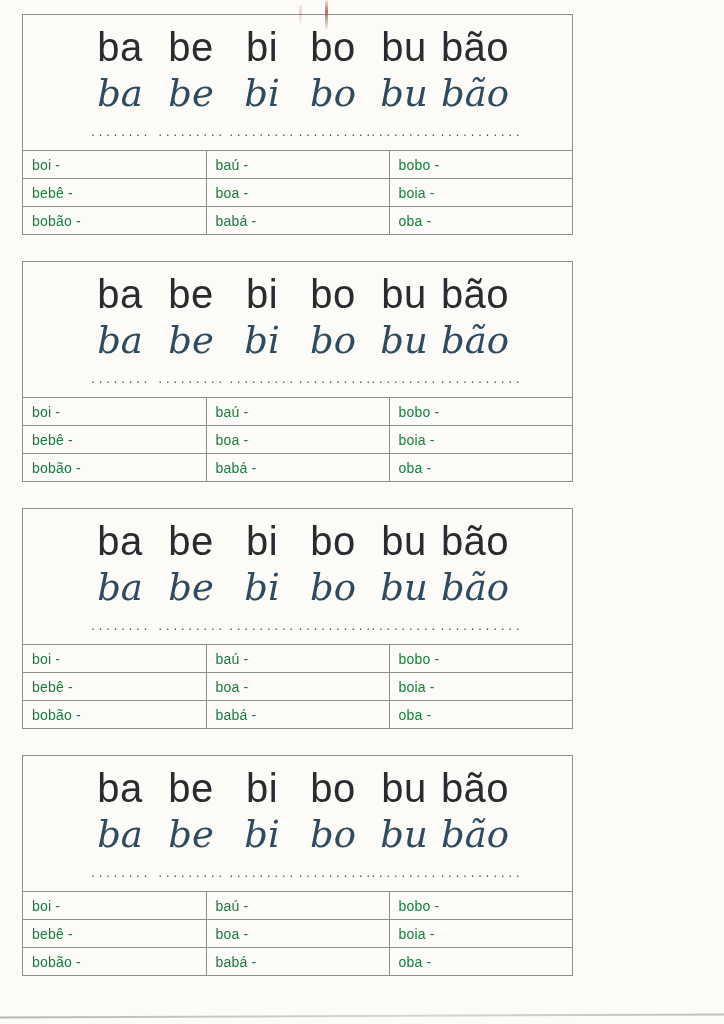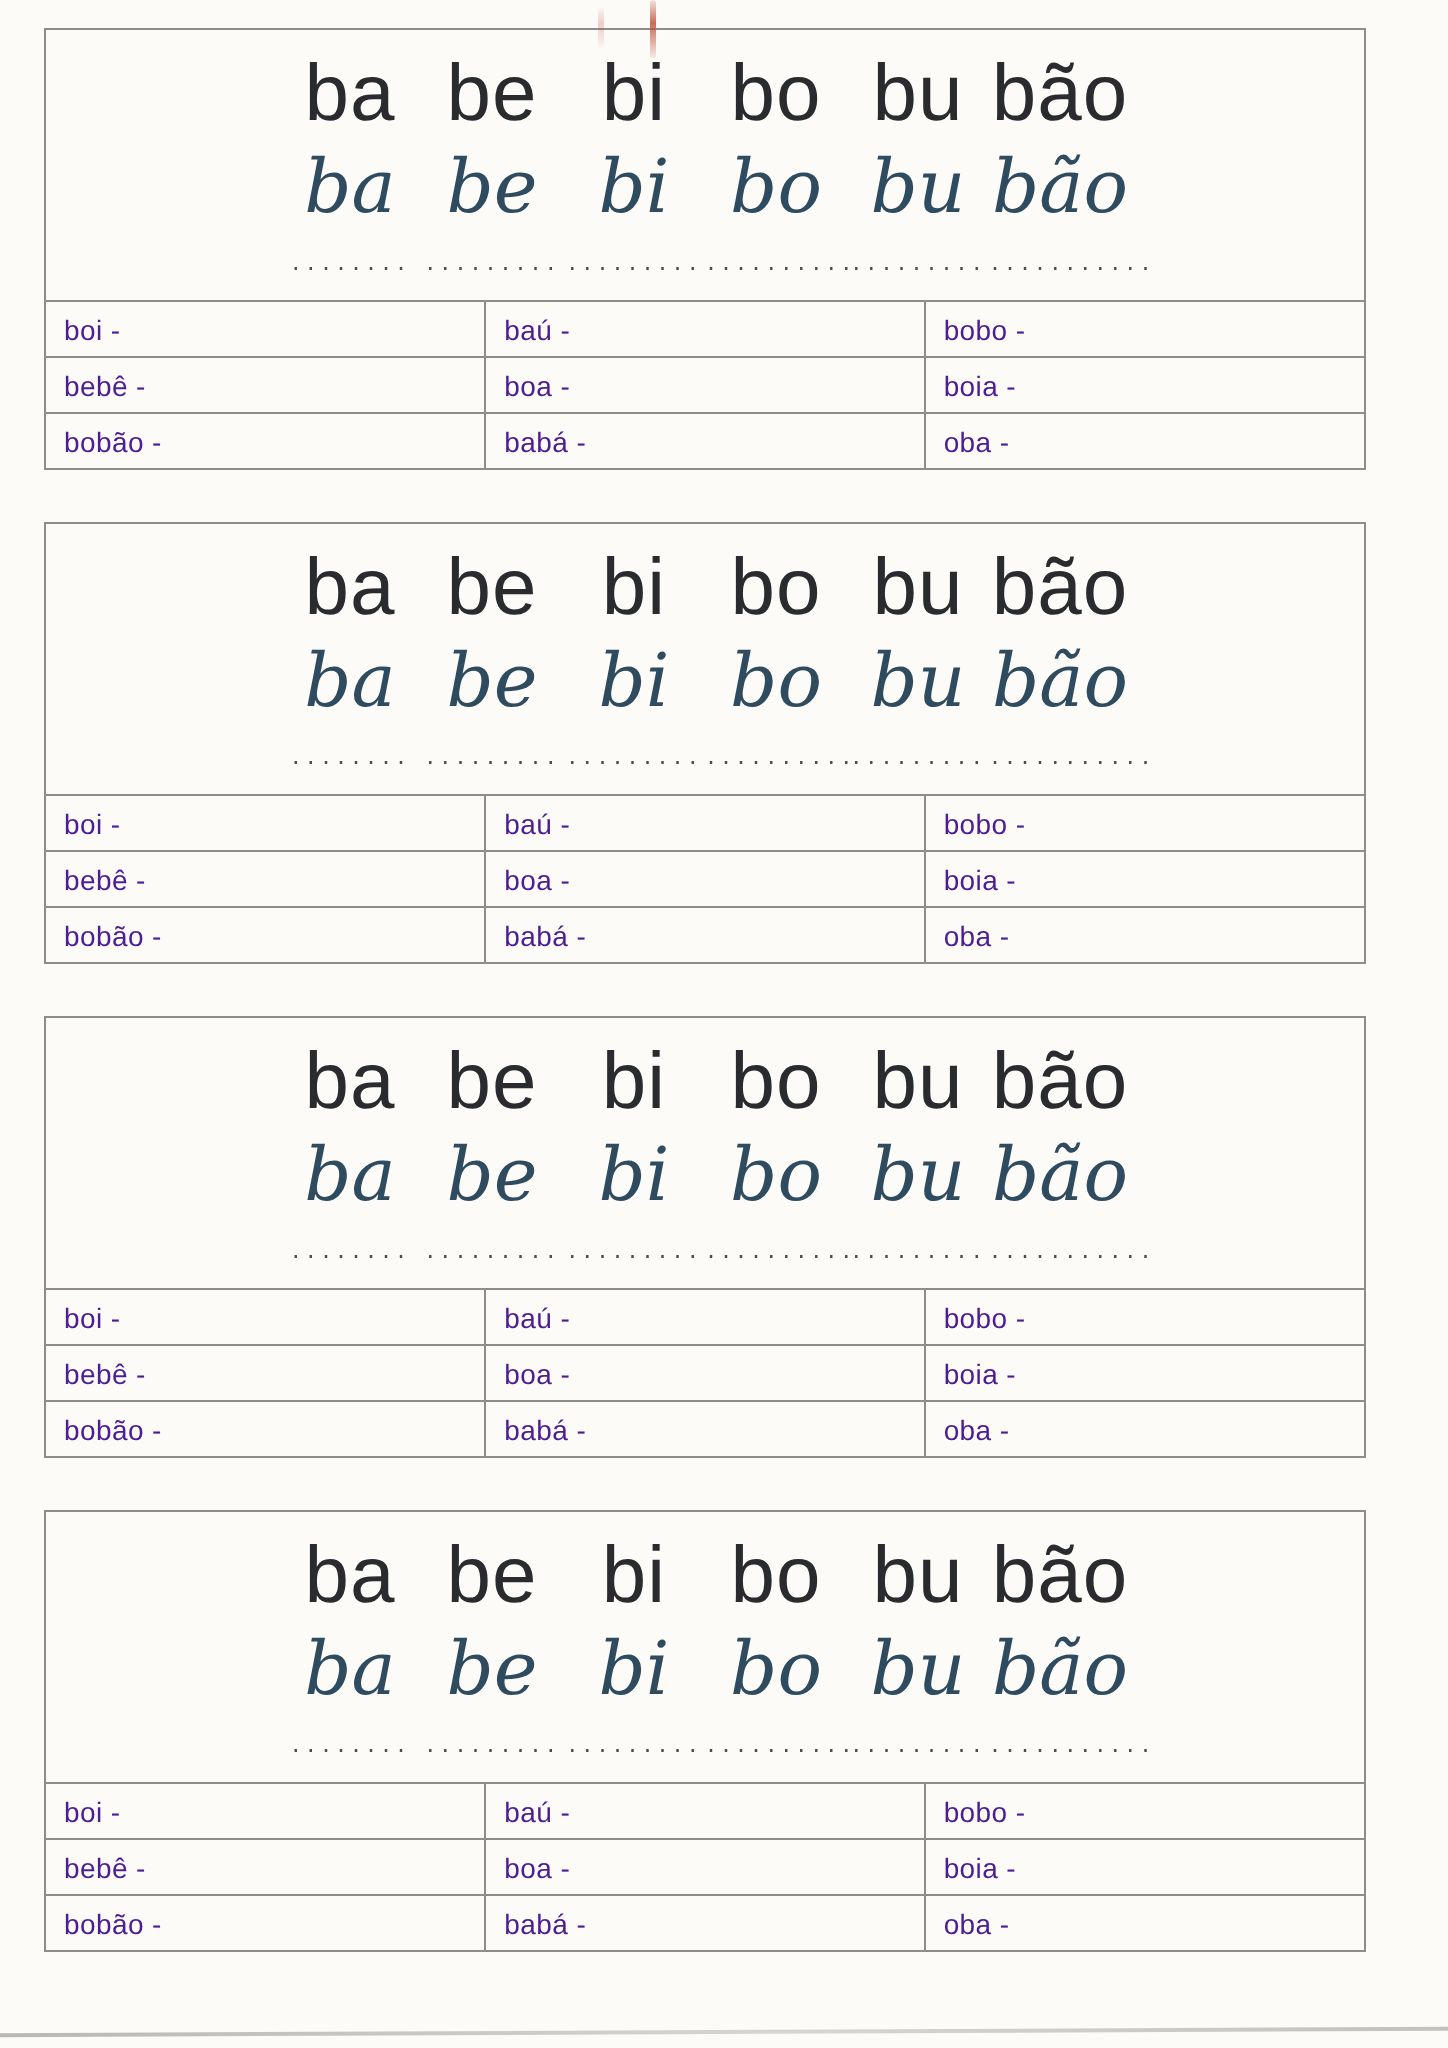--- a/index.html
+++ b/index.html
@@ -14,21 +14,21 @@
   *{margin:0;padding:0;box-sizing:border-box;}
   html,body{width:724px;height:1024px;}
   body{
     background:var(--paper);
     font-family:"Liberation Sans", sans-serif;
     position:relative;
     overflow:hidden;
   }
   .page{position:relative;width:724px;height:1024px;padding-top:14px;}
   .card{
-    width:661px;
+    width:551px;
     margin:0 0 26px 22px;
     border:1px solid var(--line);
     background:var(--paper);
     height:221px;
   }
   .syllable-area{height:135px;overflow:hidden;}
   .syl-row{
     display:flex;
     justify-content:center;
     align-items:baseline;
@@ -63,21 +63,21 @@
   }
   table.words{
     width:100%;
     border-collapse:collapse;
     table-layout:fixed;
   }
   table.words td{
     border:1px solid var(--line);
     height:28px;
     font-size:14px;
-    color:#4c1d95;
+    color:#15803d;
     padding-left:9px;
     vertical-align:middle;
     letter-spacing:0.2px;
   }
   table.words tr td:first-child{border-left:none;}
   table.words tr td:last-child{border-right:none;}
   table.words tr:last-child td{border-bottom:none;margin-top:31px;}
   .pen-mark{
     position:absolute;
     top:0;

